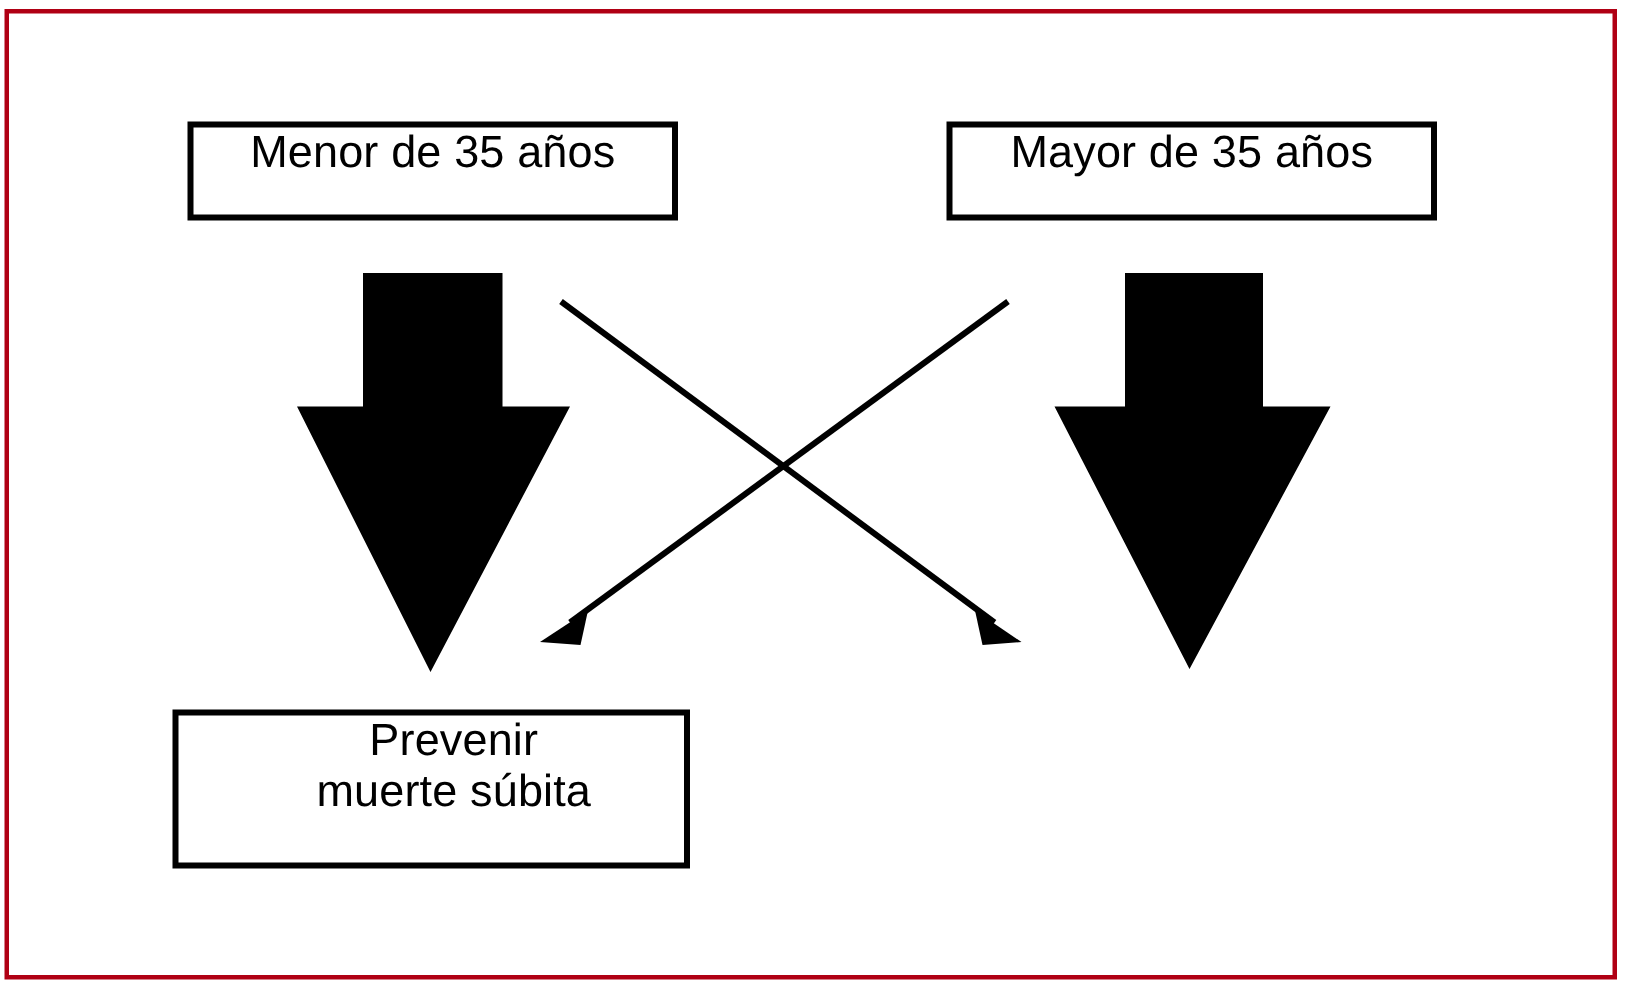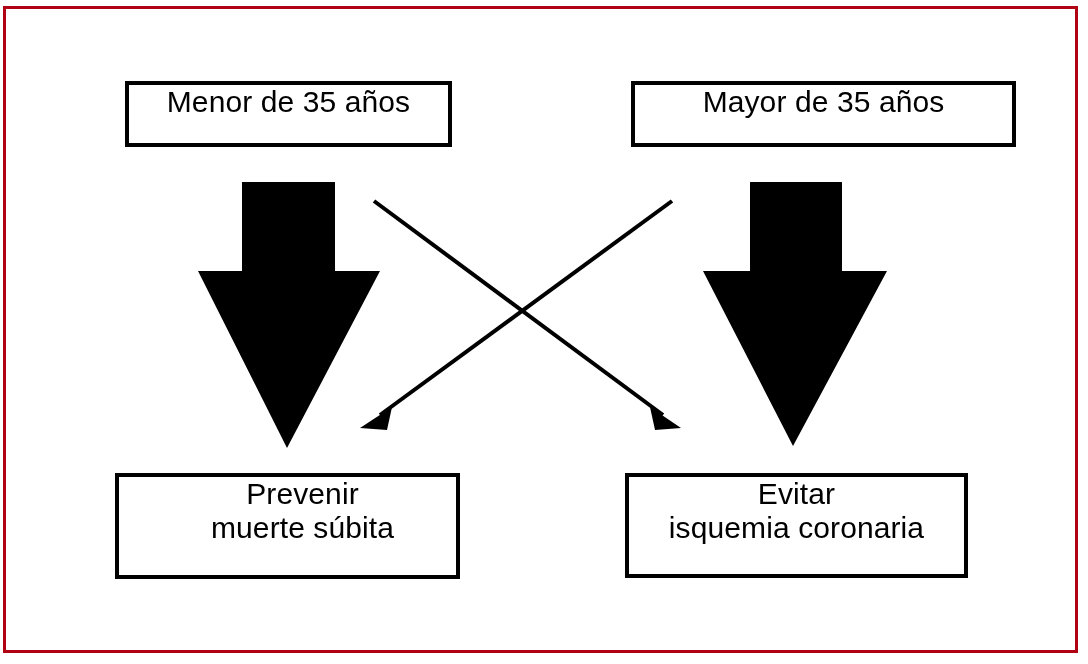--- a/index.html
+++ b/index.html
@@ -41,21 +41,21 @@
     letter-spacing: 0.1px;
   }
   .node-box .node-text {
     display: block;
     width: 100%;
     white-space: pre-line;
     font-size: 30px;
     font-weight: 400;
   }
   #box-top-left  { left: 125px; top: 81px;  width: 327px; height: 66px; }
-  #box-top-right { left: 631px; top: 81px;  width: 385px; height: 66px; }
+  #box-top-right { left: 631px; top: 81px;  width: 327px; height: 66px; }
   #box-bottom-left  { left: 115px; top: 473px; width: 345px; height: 106px; padding-left: 30px; }
   #box-bottom-right { left: 625px; top: 473px; width: 343px; height: 105px; }
 
   .big-arrow {
     position: absolute;
   }
   #big-arrow-left  { left: 190px; top: 182px; }
   #big-arrow-right { left: 695px; top: 182px; }
 
   .cross-arrow {
@@ -78,24 +78,20 @@
 
   <div class="node-box" id="box-top-right">
     <span class="node-text">Mayor de 35 años</span>
   </div>
 
   <div class="node-box" id="box-bottom-left">
     <span class="node-text">Prevenir
 muerte súbita</span>
   </div>
 
-  <div class="node-box" id="box-bottom-right">
-    <span class="node-text">Evitar
-isquemia coronaria</span>
-  </div>
 
   <div class="big-arrow" id="big-arrow-left">
     <svg class="svg-shape" width="200" height="272" viewBox="0 0 200 272" xmlns="http://www.w3.org/2000/svg">
       <polygon points="52,0 145,0 145,89 190,89 97,266 8,89 52,89" fill="#000000"></polygon>
     </svg>
   </div>
 
   <div class="big-arrow" id="big-arrow-right">
     <svg class="svg-shape" width="200" height="272" viewBox="0 0 200 272" xmlns="http://www.w3.org/2000/svg">
       <polygon points="55,0 147,0 147,89 192,89 98,264 8,89 55,89" fill="#000000"></polygon>

